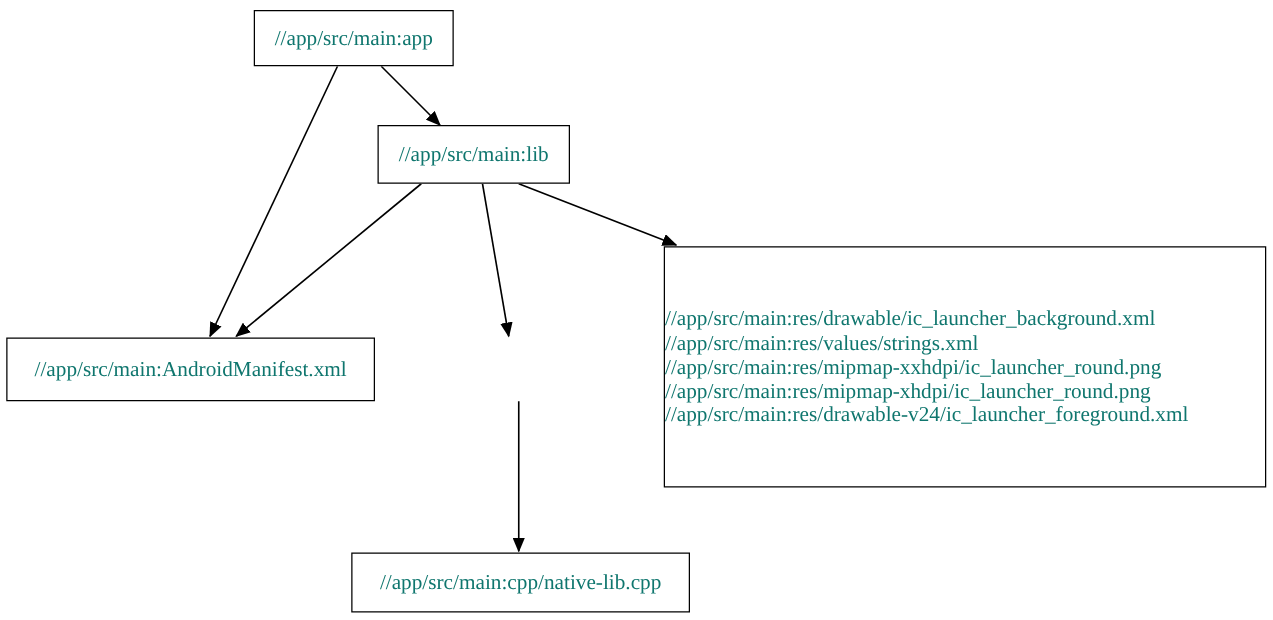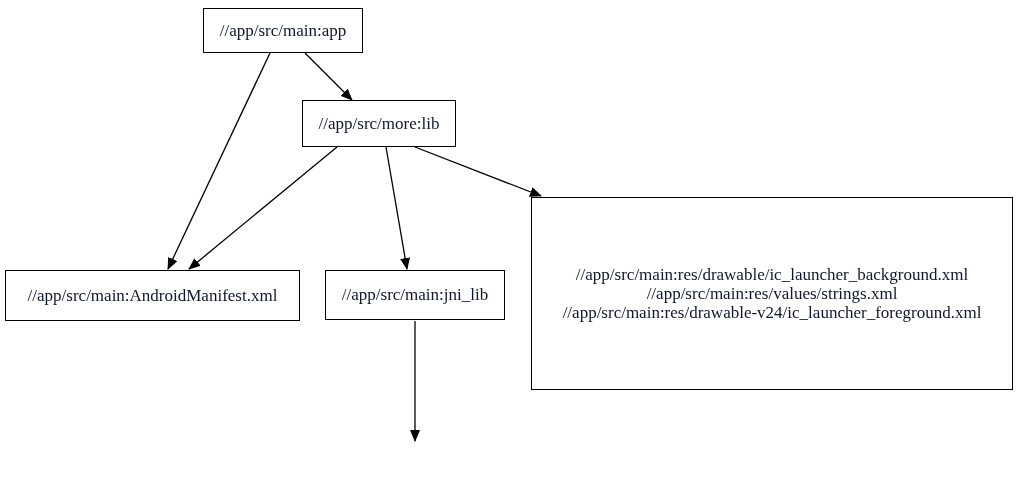--- a/index.html
+++ b/index.html
@@ -6,21 +6,21 @@
     margin: 0;
     padding: 0;
     background: #ffffff;
   }
   #canvas {
     position: relative;
     width: 1018px;
     height: 496px;
     background: #ffffff;
     font-family: "Liberation Serif", "DejaVu Serif", serif;
-    color: #0f172a;
+    color: #0f766e;
     overflow: hidden;
   }
   #edge-layer {
     position: absolute;
     left: 0;
     top: 0;
     width: 1018px;
     height: 496px;
   }
   .node {
@@ -40,21 +40,21 @@
   #node-lib            { left: 302px; top: 100px; width: 154px; height: 47px; }
   #node-manifest       { left: 5px;   top: 270px; width: 295px; height: 51px; align-items: center; }
   #node-jni-lib        { left: 325px; top: 270px; width: 180px; height: 50px; }
   #node-native-lib     { left: 281px; top: 442px; width: 271px; height: 48px; }
   #node-resources      { left: 531px; top: 197px; width: 482px; height: 193px;
                          flex-direction: column; }
   #node-resources .label-lines { width: 100%; }
   #node-resources .label-lines div {
     line-height: 19.2px;
     font-size: 17px;
-    text-align: center;
+    text-align: left;
     white-space: nowrap;
   }
   .edge { stroke: #000000; stroke-width: 1.3; fill: none; }
 </style>
 </head>
 <body>
 
 <div id="canvas">
 
   <svg id="edge-layer" width="1018" height="496" viewBox="0 0 1018 496">
@@ -69,33 +69,35 @@
     <line class="edge" x1="386" y1="147" x2="407" y2="269" marker-end="url(#arrow)"></line>
     <line class="edge" x1="415" y1="147" x2="541" y2="196" marker-end="url(#arrow)"></line>
     <line class="edge" x1="415" y1="321" x2="415" y2="441" marker-end="url(#arrow)"></line>
   </svg>
 
   <div class="node" id="node-app">
     <span>//app/src/main:app</span>
   </div>
 
   <div class="node" id="node-lib">
-    <span>//app/src/more:lib</span>
+    <span>//app/src/main:lib</span>
   </div>
 
   <div class="node" id="node-manifest">
     <span>//app/src/main:AndroidManifest.xml</span>
   </div>
 
-  <div class="node" id="node-jni-lib">
-    <span>//app/src/main:jni_lib</span>
-  </div>
 
   <div class="node" id="node-resources">
     <div class="label-lines">
         <div>//app/src/main:res/drawable/ic_launcher_background.xml</div>
         <div>//app/src/main:res/values/strings.xml</div>
+        <div>//app/src/main:res/mipmap-xxhdpi/ic_launcher_round.png</div>
+        <div>//app/src/main:res/mipmap-xhdpi/ic_launcher_round.png</div>
         <div>//app/src/main:res/drawable-v24/ic_launcher_foreground.xml</div>
       </div>
   </div>
 
+  <div class="node" id="node-native-lib">
+    <span>//app/src/main:cpp/native-lib.cpp</span>
+  </div>
 
 </div>
 
 </body></html>

